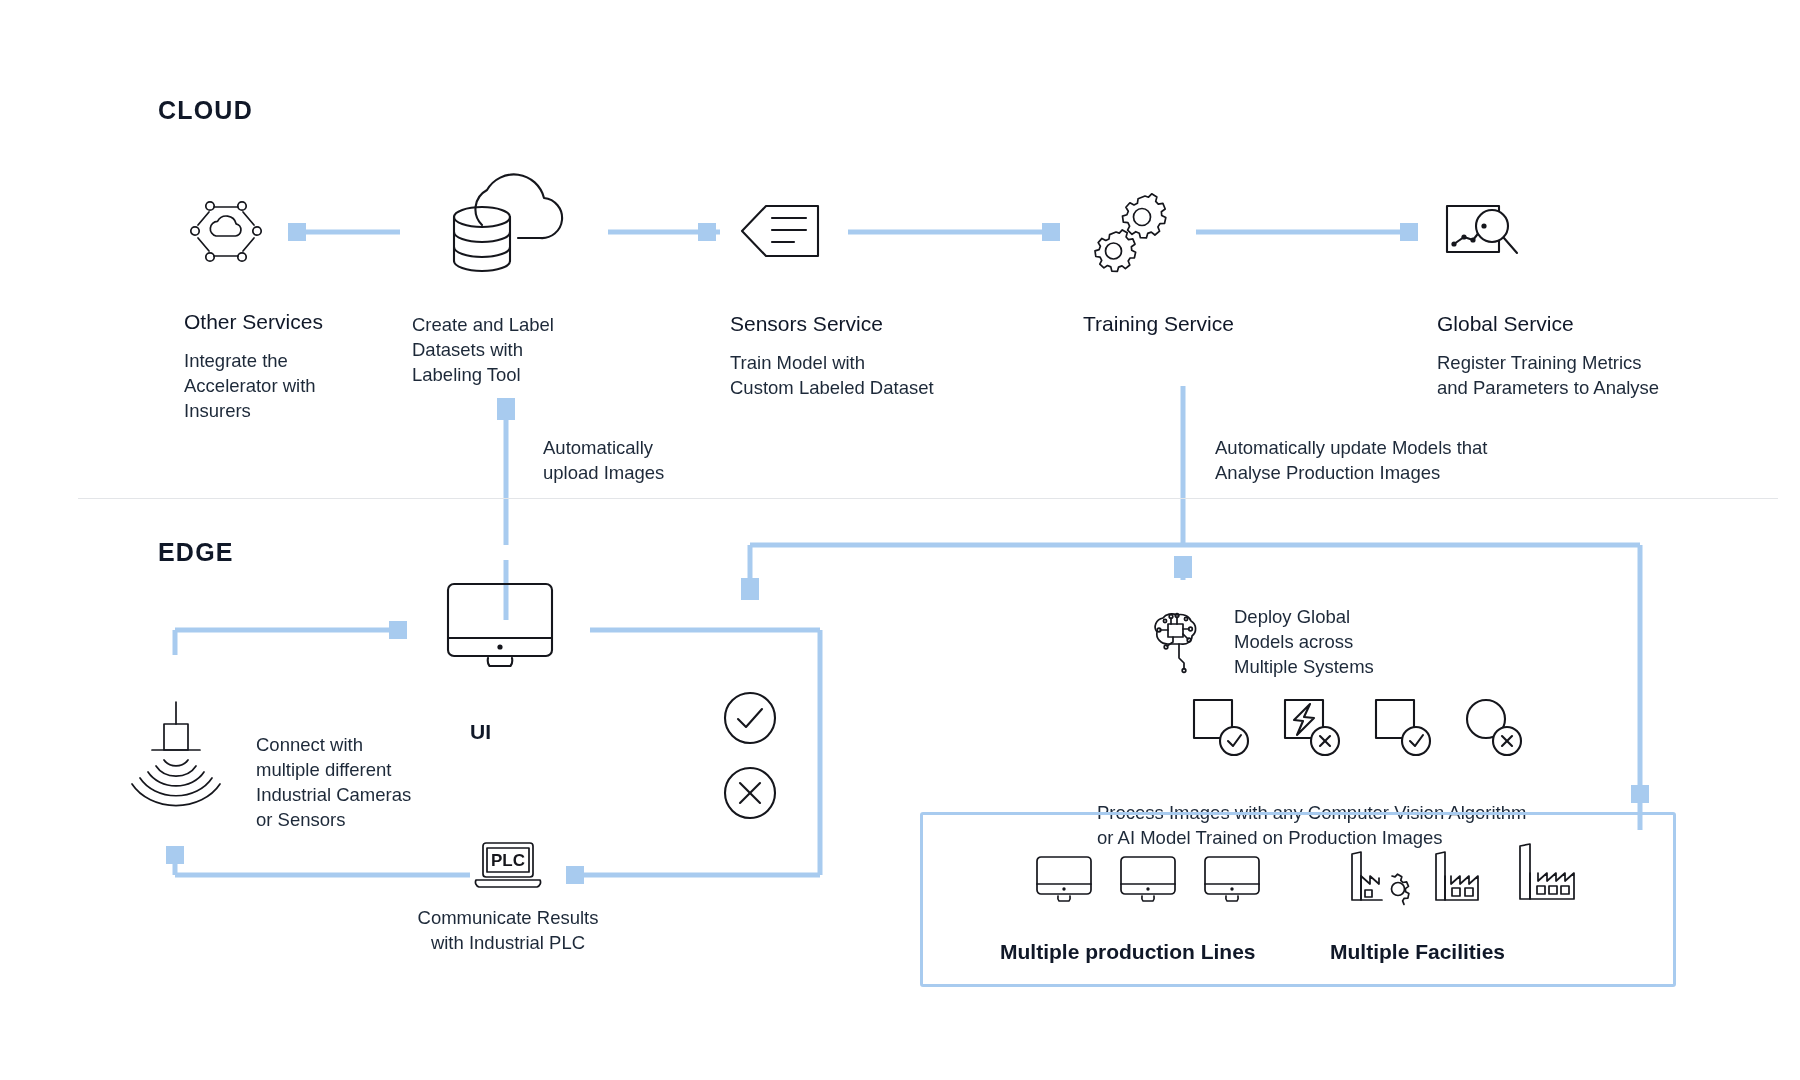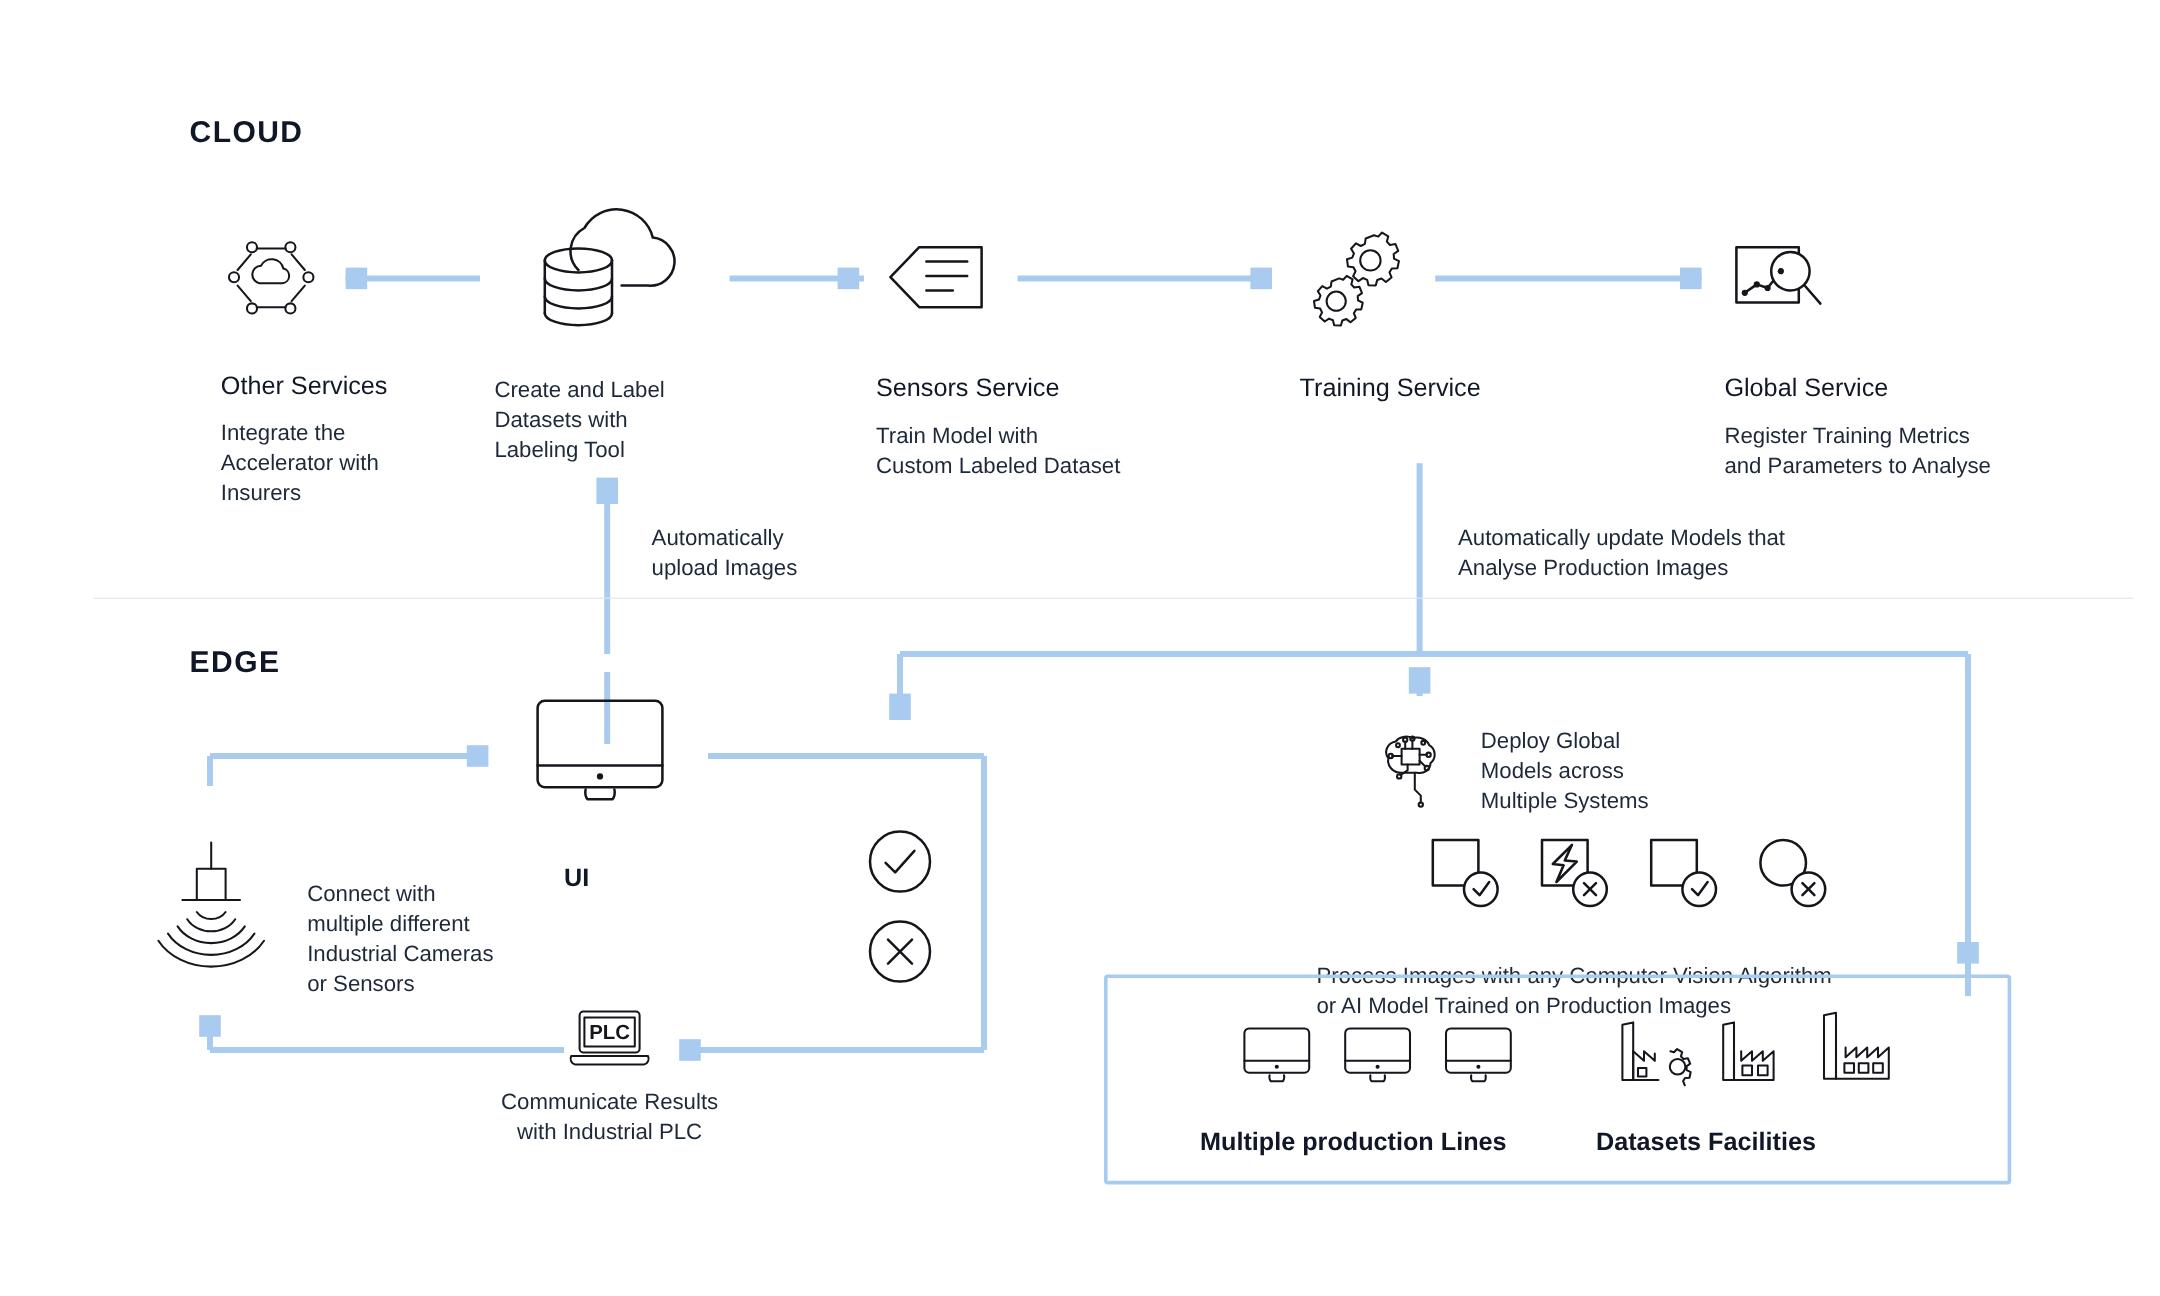--- a/index.html
+++ b/index.html
@@ -422,15 +422,15 @@
     <svg width="70" height="64" viewBox="0 0 70 64">
       <g class="stroke-dark-thin">
         <path d="M4 4 L14 2 L14 57 L4 57 Z"></path>
         <path d="M14 31 L14 57 L58 57 L58 31 L49 39 L49 31 L40 39 L40 31 L31 39 L31 31 L22 39 L22 31"></path>
         <rect x="21" y="44" width="8" height="8"></rect>
         <rect x="33" y="44" width="8" height="8"></rect>
         <rect x="45" y="44" width="8" height="8"></rect>
       </g>
     </svg>
   </div>
-  <div class="box-label" style="left:1330px; top:940px; width:270px;">Datasets Facilities</div>
+  <div class="box-label" style="left:1330px; top:940px; width:270px;">Multiple Facilities</div>
 
 </div>
 
 </body></html>

